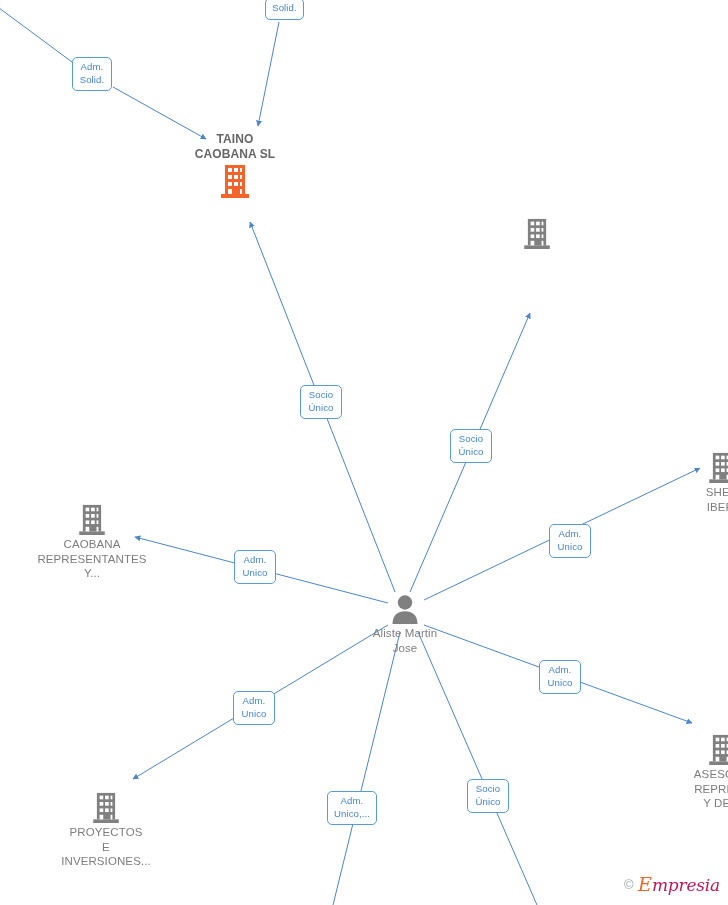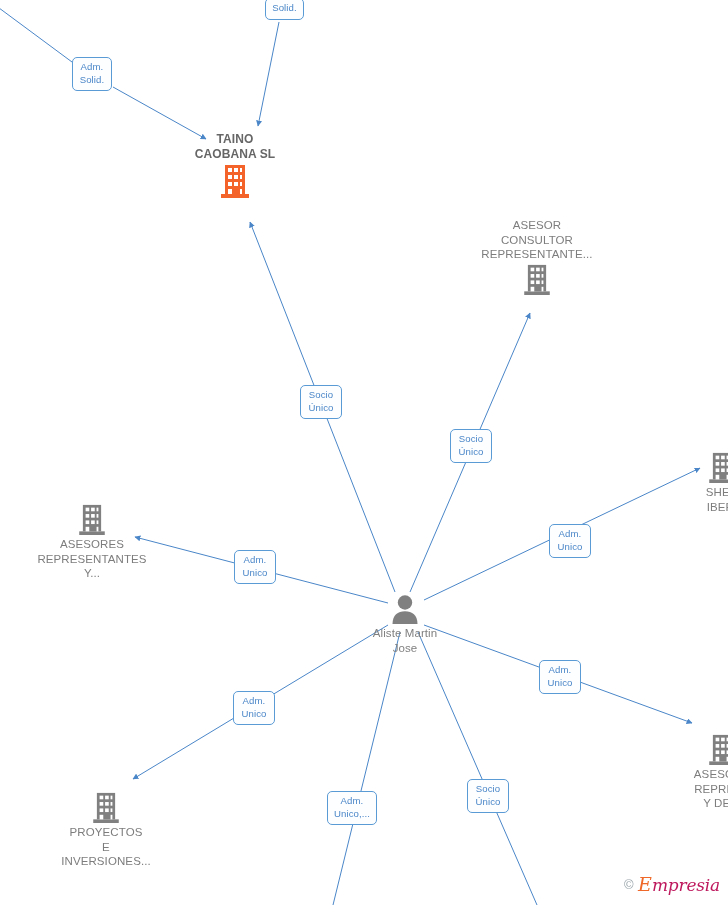--- a/index.html
+++ b/index.html
@@ -154,23 +154,20 @@
           <rect x="13" y="18" width="4" height="4"></rect>
           <rect x="19" y="18" width="2" height="4"></rect>
           <rect x="7" y="25" width="4" height="5"></rect>
           <rect x="19" y="25" width="2" height="5"></rect>
         </g>
       </svg>
     </span>
   </div>
 
   <div class="node above" style="left:537px; top:218px;">
-    <div class="node-label company">ASESOR
-CONSULTOR
-REPRESENTANTE...</div>
     <span class="node-icon">
       <svg width="26" height="31" viewBox="0 0 28 34" xmlns="http://www.w3.org/2000/svg">
         <rect x="4" y="1" width="20" height="29" fill="#808080"></rect>
         <rect x="0" y="30" width="28" height="4" fill="#808080"></rect>
         <g fill="#ffffff">
           <rect x="7" y="4" width="4" height="4"></rect>
           <rect x="13" y="4" width="4" height="4"></rect>
           <rect x="19" y="4" width="2" height="4"></rect>
           <rect x="7" y="11" width="4" height="4"></rect>
           <rect x="13" y="11" width="4" height="4"></rect>
@@ -222,21 +219,21 @@
           <rect x="13" y="11" width="4" height="4"></rect>
           <rect x="19" y="11" width="2" height="4"></rect>
           <rect x="7" y="18" width="4" height="4"></rect>
           <rect x="13" y="18" width="4" height="4"></rect>
           <rect x="19" y="18" width="2" height="4"></rect>
           <rect x="7" y="25" width="4" height="5"></rect>
           <rect x="19" y="25" width="2" height="5"></rect>
         </g>
       </svg>
     </span>
-    <div class="node-label company">ASESORES
+    <div class="node-label company">CAOBANA
 REPRESENTANTES
 Y...</div>
   </div>
 
   <div class="node below" style="left:405px; top:594px;text-align:center;">
     <span class="node-icon">
       <svg width="28" height="30" viewBox="0 0 28 30" xmlns="http://www.w3.org/2000/svg">
         <circle cx="14" cy="8.5" r="7.2" fill="#808080"></circle>
         <path d="M 1.5 30 C 1.5 21 6.8 17.2 14 17.2 C 21.2 17.2 26.5 21 26.5 30 Z" fill="#808080"></path>
       </svg>

